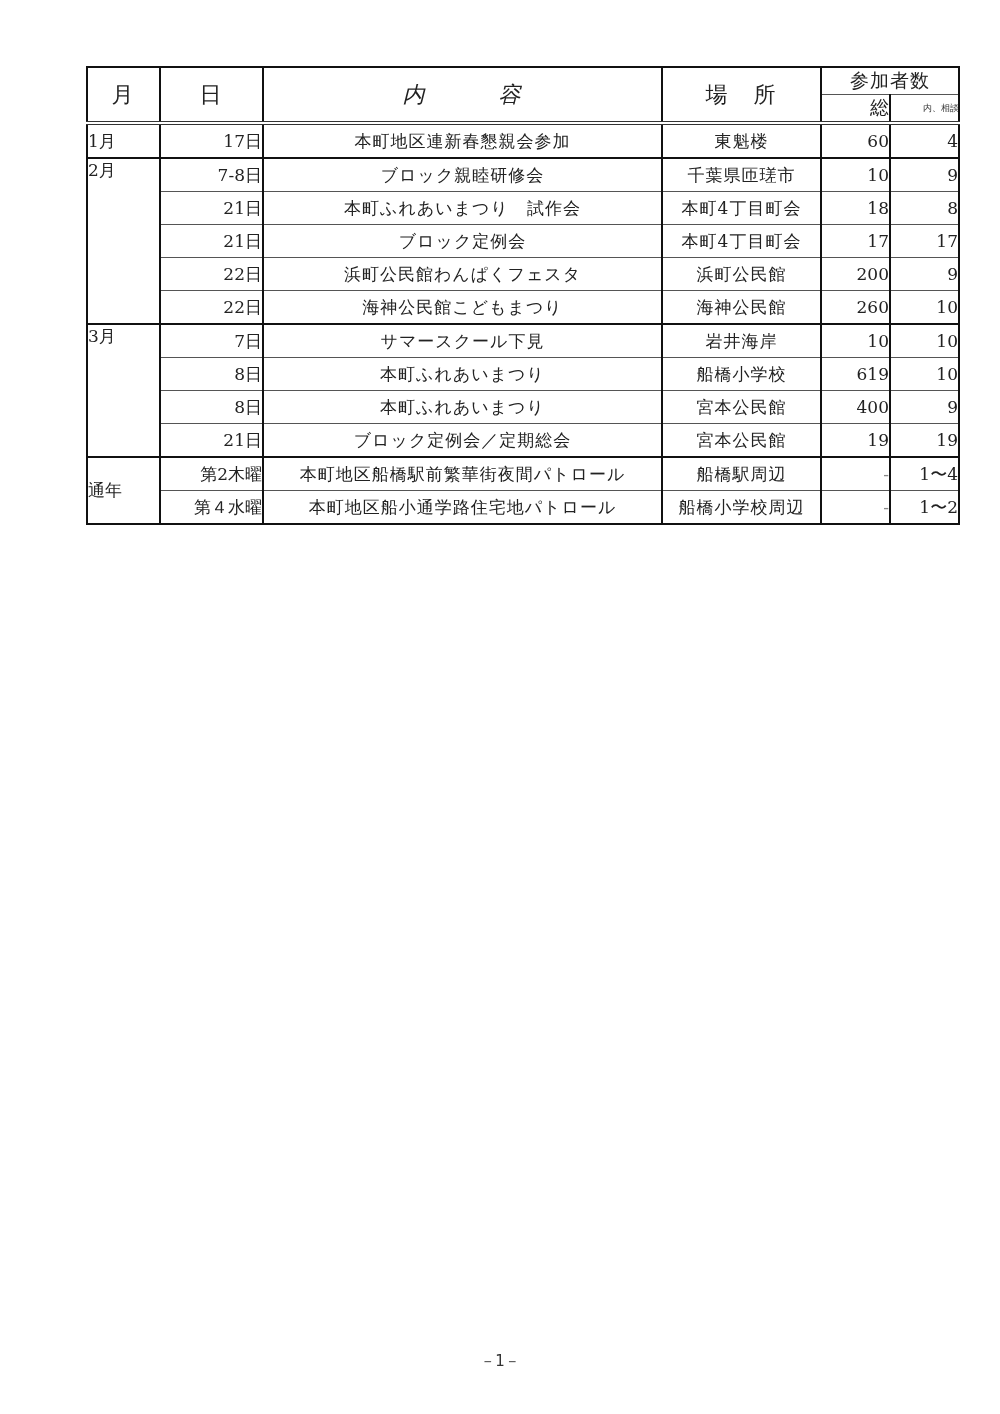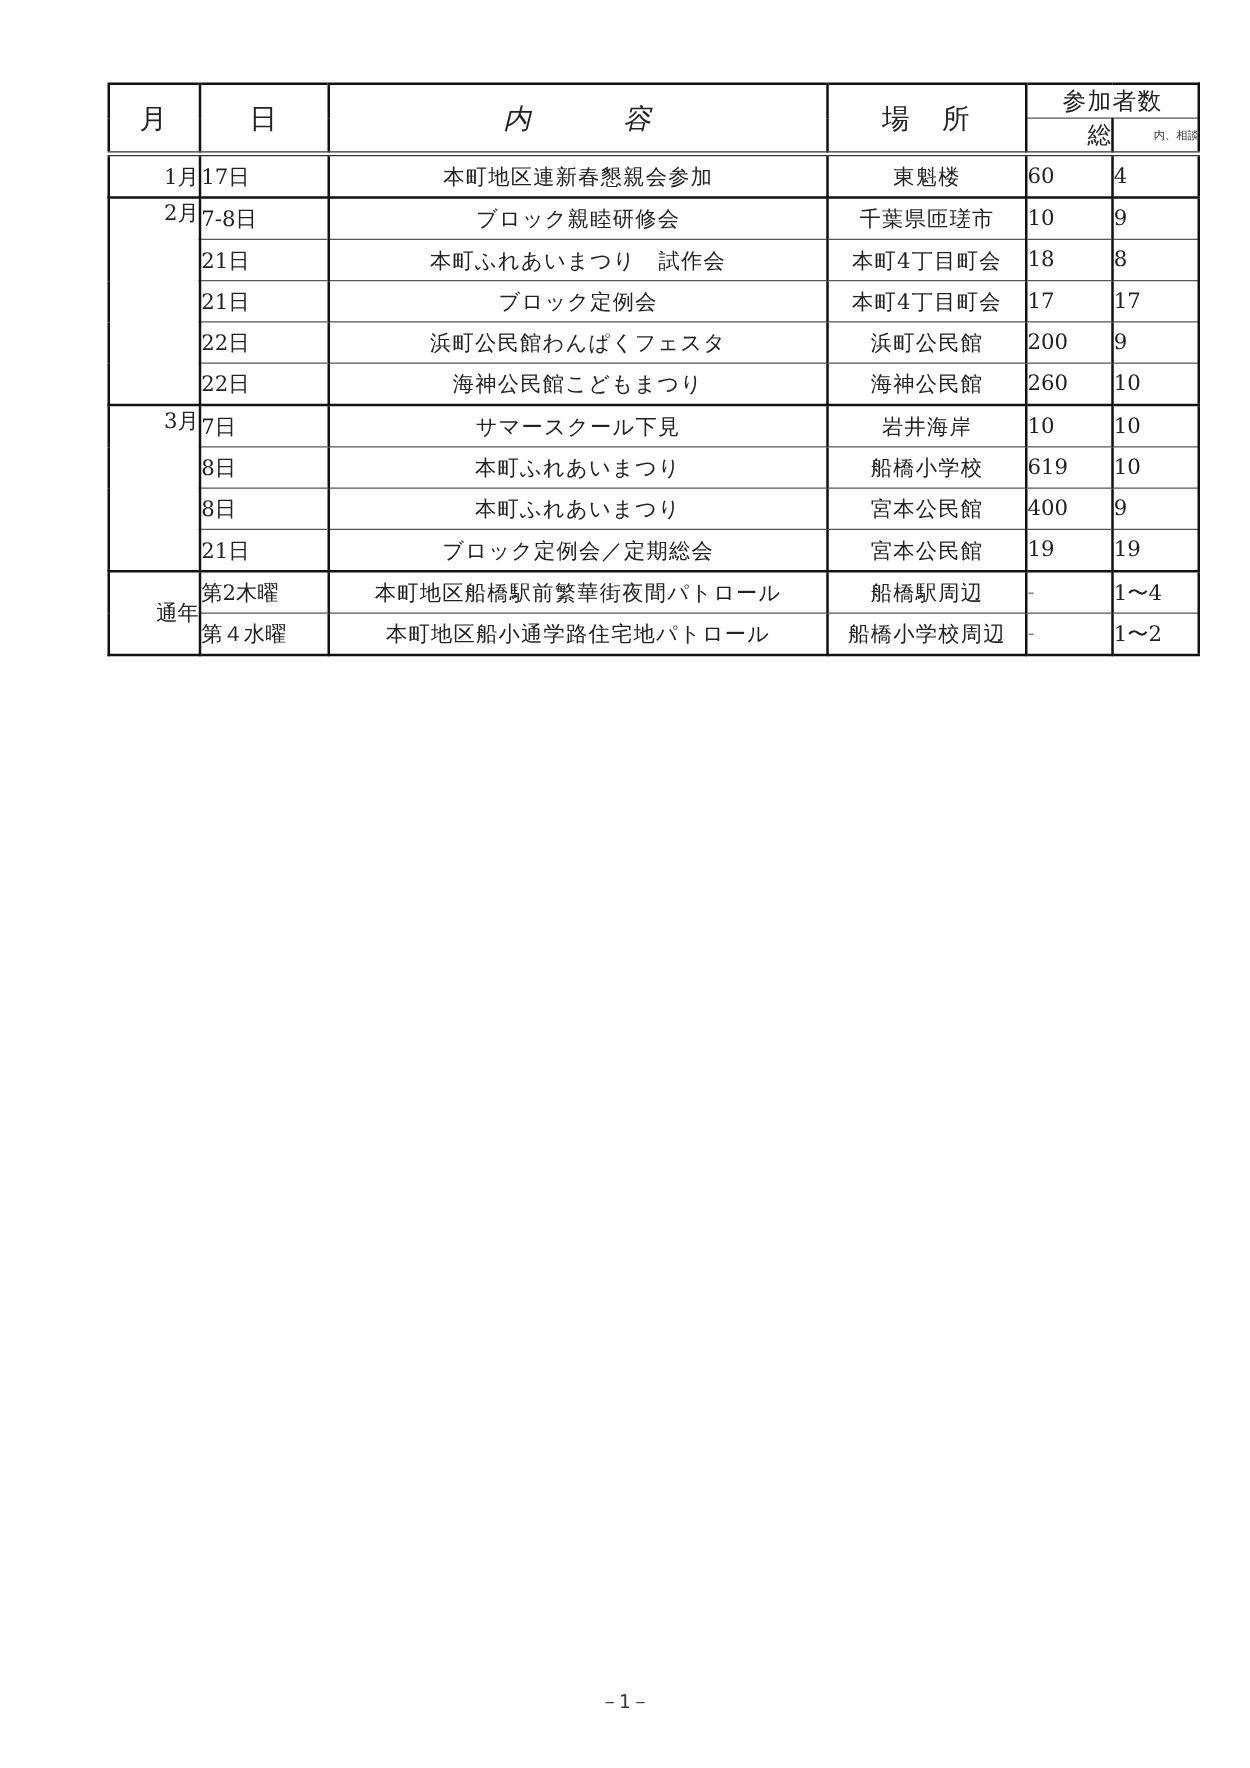--- a/index.html
+++ b/index.html
@@ -27,23 +27,23 @@
     .col-total { border-right: 2px solid #111 !important; }
     thead th { height: 26px; }
     thead th.big { font-size: 22px; letter-spacing: 2px; }
     thead tr.h1 th { height: 26px; }
     thead tr.h2 th { height: 26px; }
     thead tr.h2 { border-bottom: 4px double #333; }
     thead th.sub-small { font-size: 9px; color: #333; padding-left: 32px; }
     thead th.sub-total { font-size: 19px; padding-left: 48px; }
     thead th.group { font-size: 19px; letter-spacing: 1px; }
     tbody td { height: 32px; }
-    td.center { text-align: left; }
+    td.center { text-align: right; }
     td.left { text-align: center; padding-left: 4px; letter-spacing: 1px; }
-    td.month { vertical-align: top; padding-top: 6px; text-align: right; }
+    td.month { vertical-align: top; padding-top: 6px; text-align: left; }
     td.month.mid { vertical-align: middle; padding-top: 0; }
     tr.group-end td { border-bottom: 2px solid #111; }
     td.month { border-bottom: 2px solid #111 !important; }
     .footer {
       position: absolute; left: 0; width: 1000px; top: 1352px;
       text-align: center; font-family: "DejaVu Sans", "Liberation Sans", sans-serif; font-size: 15px; color: #333;
     }
     .dash { color: #888; }
   </style>
 </head>

